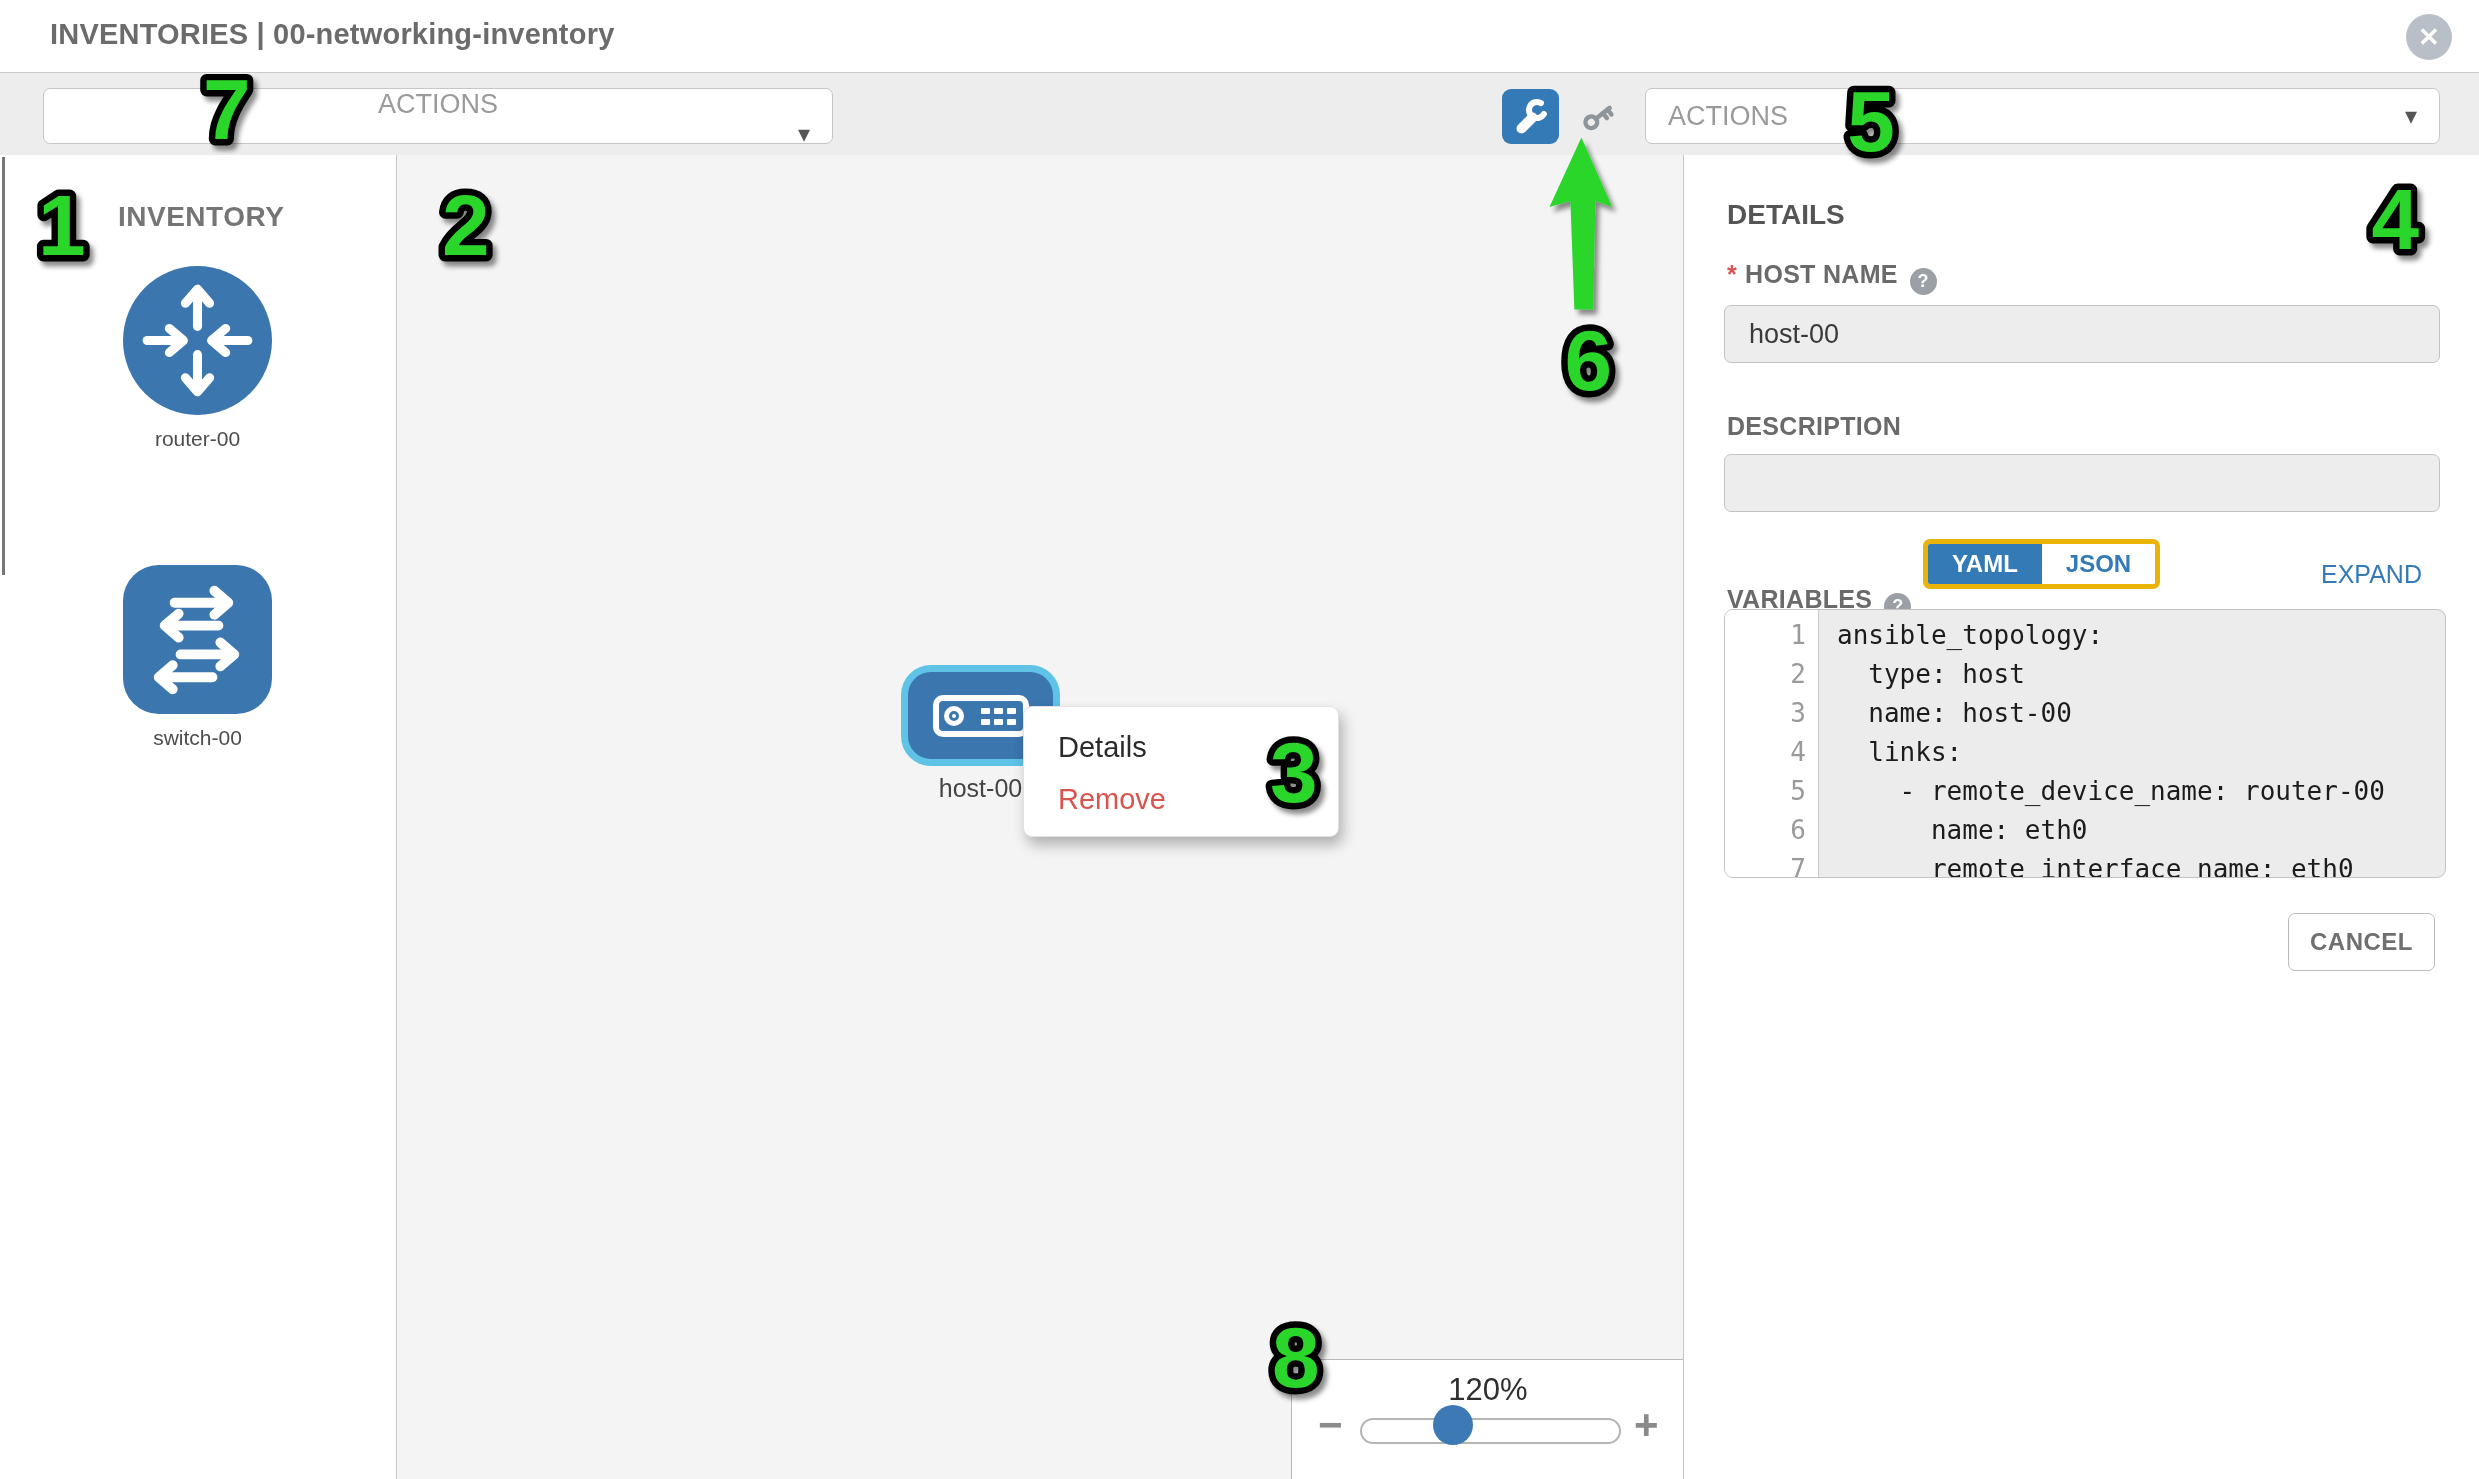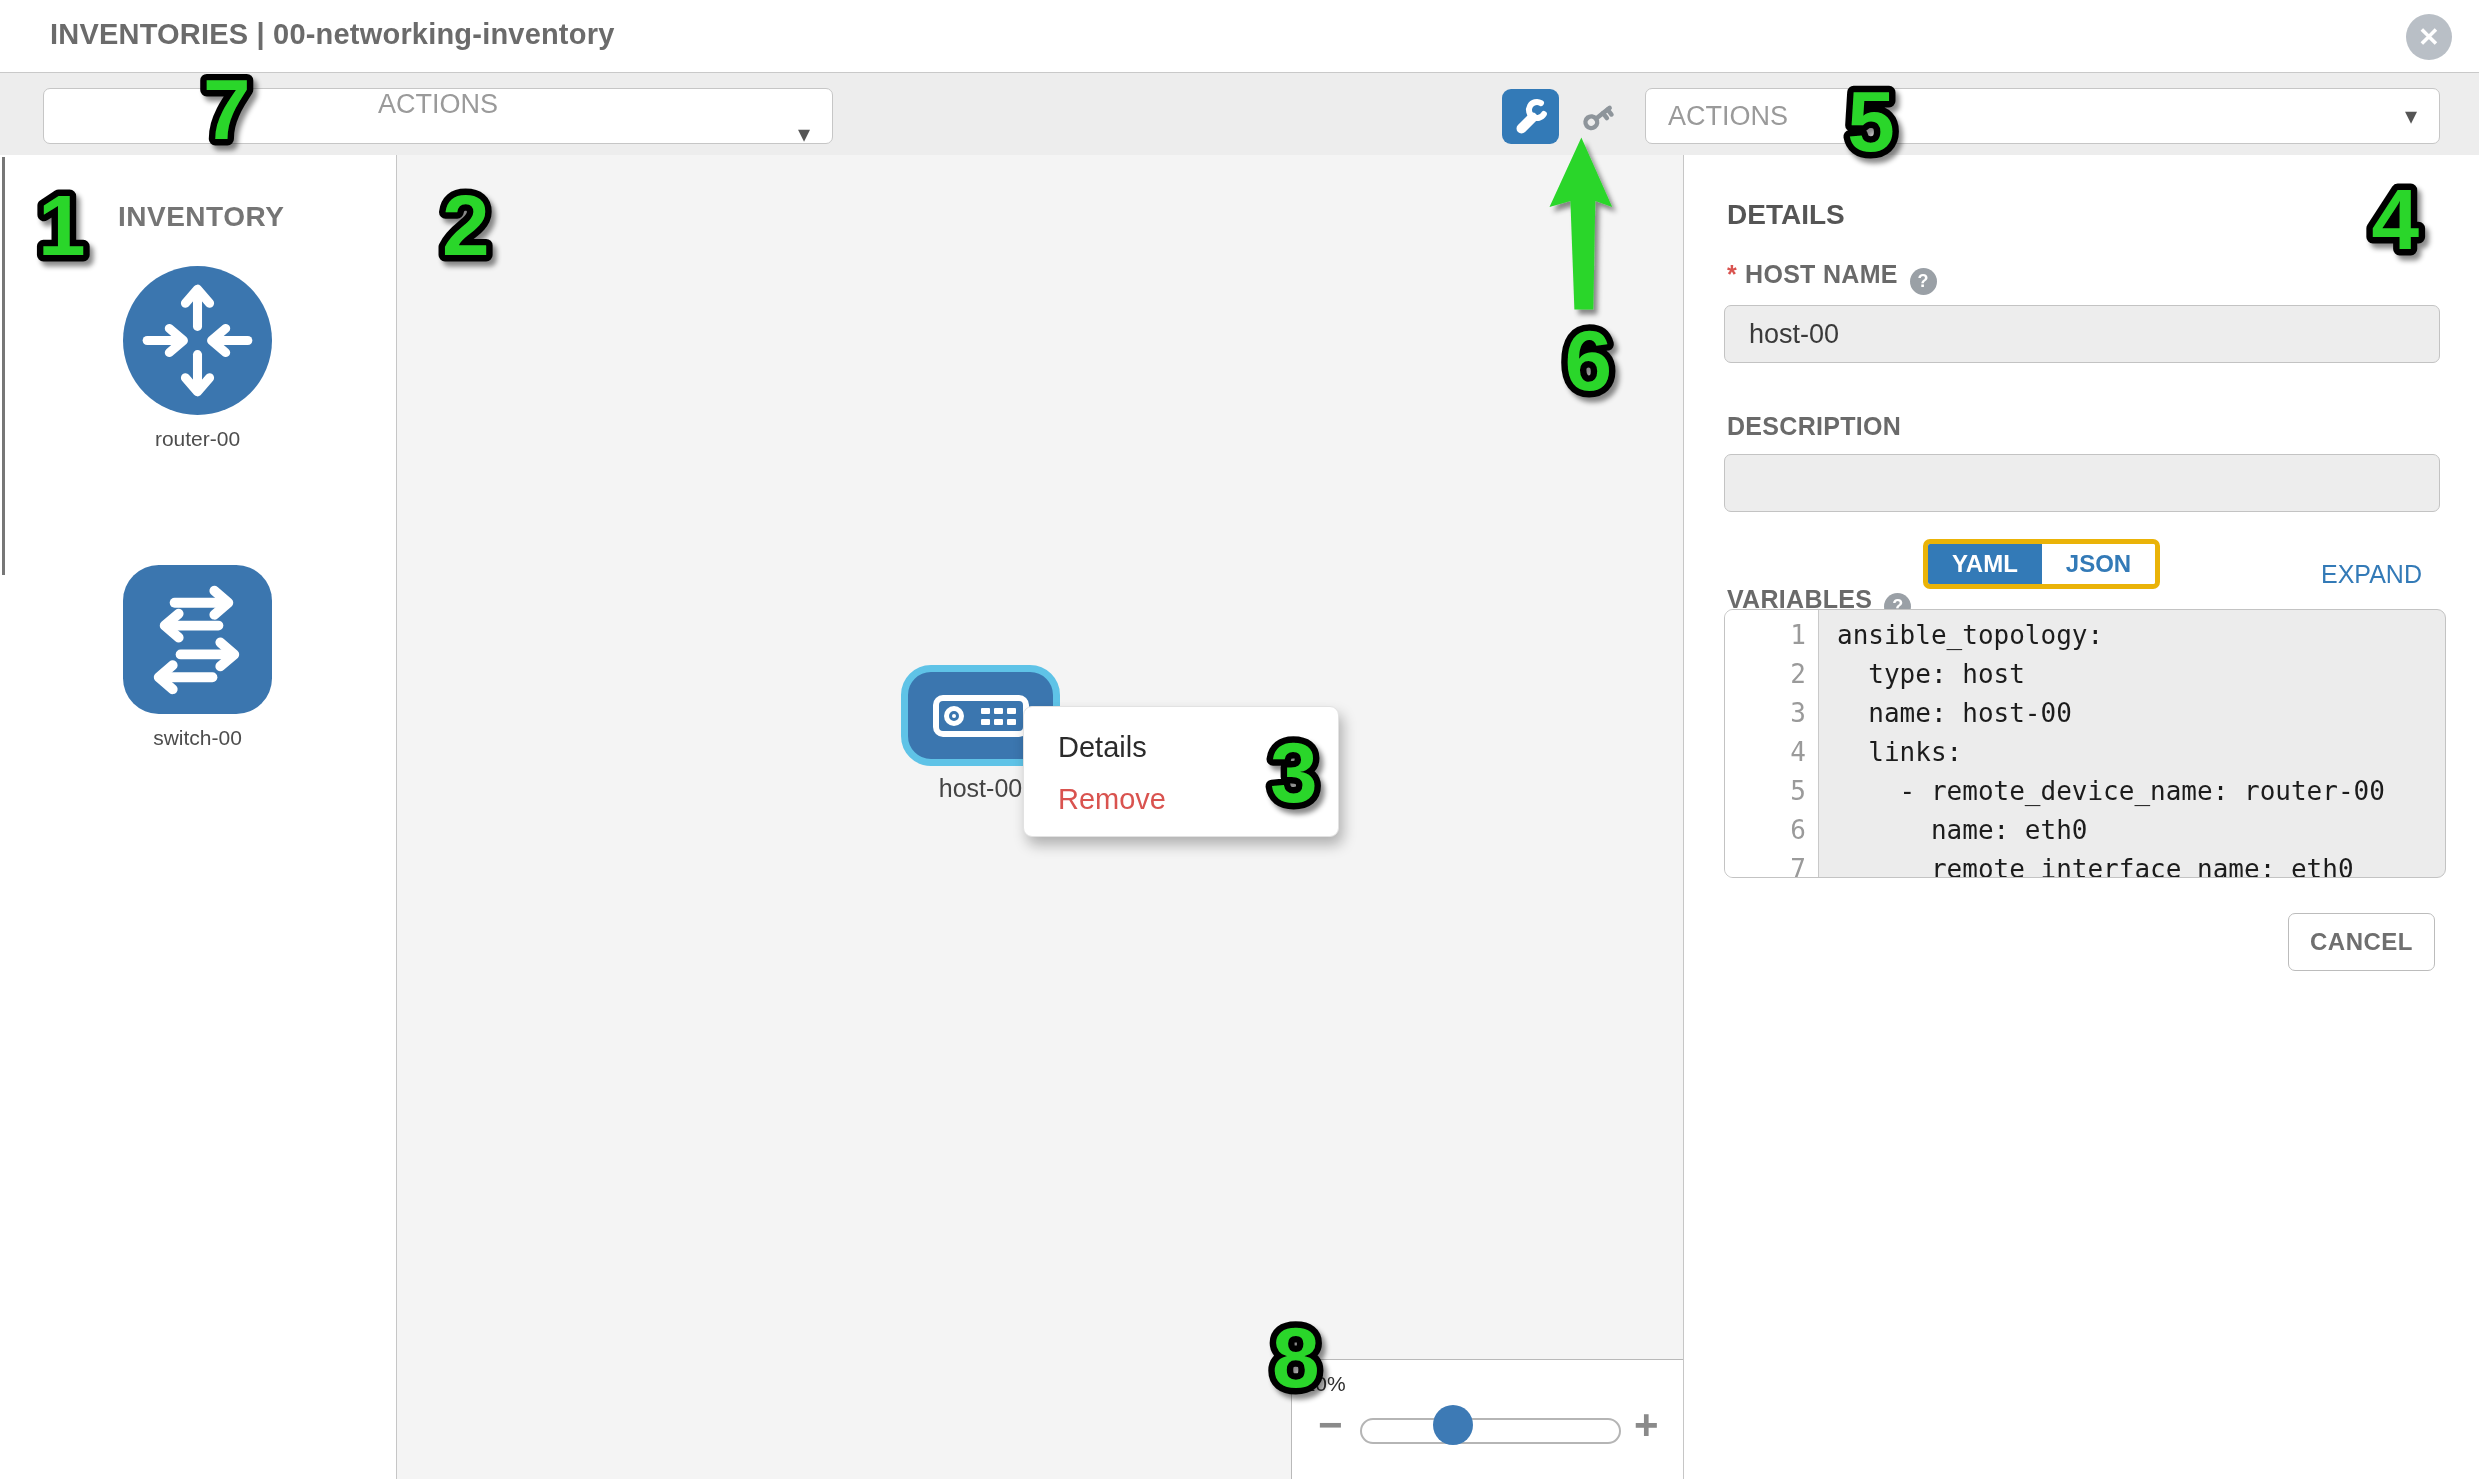--- a/index.html
+++ b/index.html
@@ -47,21 +47,21 @@
   .ctx-menu{position:absolute;left:626px;top:551px;width:316px;height:131px;background:#fff;
             border:1px solid #e2e2e2;border-radius:9px;box-shadow:4px 8px 14px rgba(0,0,0,.28);
             box-sizing:border-box;padding-top:14px;}
   .ctx-item{height:52px;display:flex;align-items:center;padding-left:34px;font-size:29px;}
   .ctx-details{color:#2b2b2b;}
   .ctx-remove{color:#d9534f;}
 
   
   .zoom-panel{position:absolute;left:894px;top:1204px;width:392px;height:120px;background:#fff;
               border-top:1px solid #b9b9b9;border-left:1px solid #b9b9b9;box-sizing:border-box;}
-  .zoom-level{position:absolute;left:0;top:12px;width:392px;text-align:left;font-size:21px;color:#2f2f2f;}
+  .zoom-level{position:absolute;left:0;top:12px;width:392px;text-align:center;font-size:31px;color:#2f2f2f;}
   .zoom-minus,.zoom-plus{position:absolute;top:44px;font-size:42px;font-weight:bold;color:#8a8a8a;line-height:42px;}
   .zoom-minus{left:26px;}
   .zoom-plus{left:342px;}
   .zoom-track{position:absolute;left:68px;top:58px;width:261px;height:26px;background:#fff;
               border:2px solid #b5b5b5;border-radius:14px;box-sizing:border-box;}
   .zoom-thumb{position:absolute;left:141px;top:45px;width:40px;height:40px;border-radius:50%;background:#3d7ab5;}
 
   
   .panel{position:absolute;left:1684px;top:155px;width:796px;height:1324px;background:#fff;box-sizing:border-box;}
   .panel-heading{position:absolute;left:43px;top:44px;font-size:28px;font-weight:bold;color:#555;}

